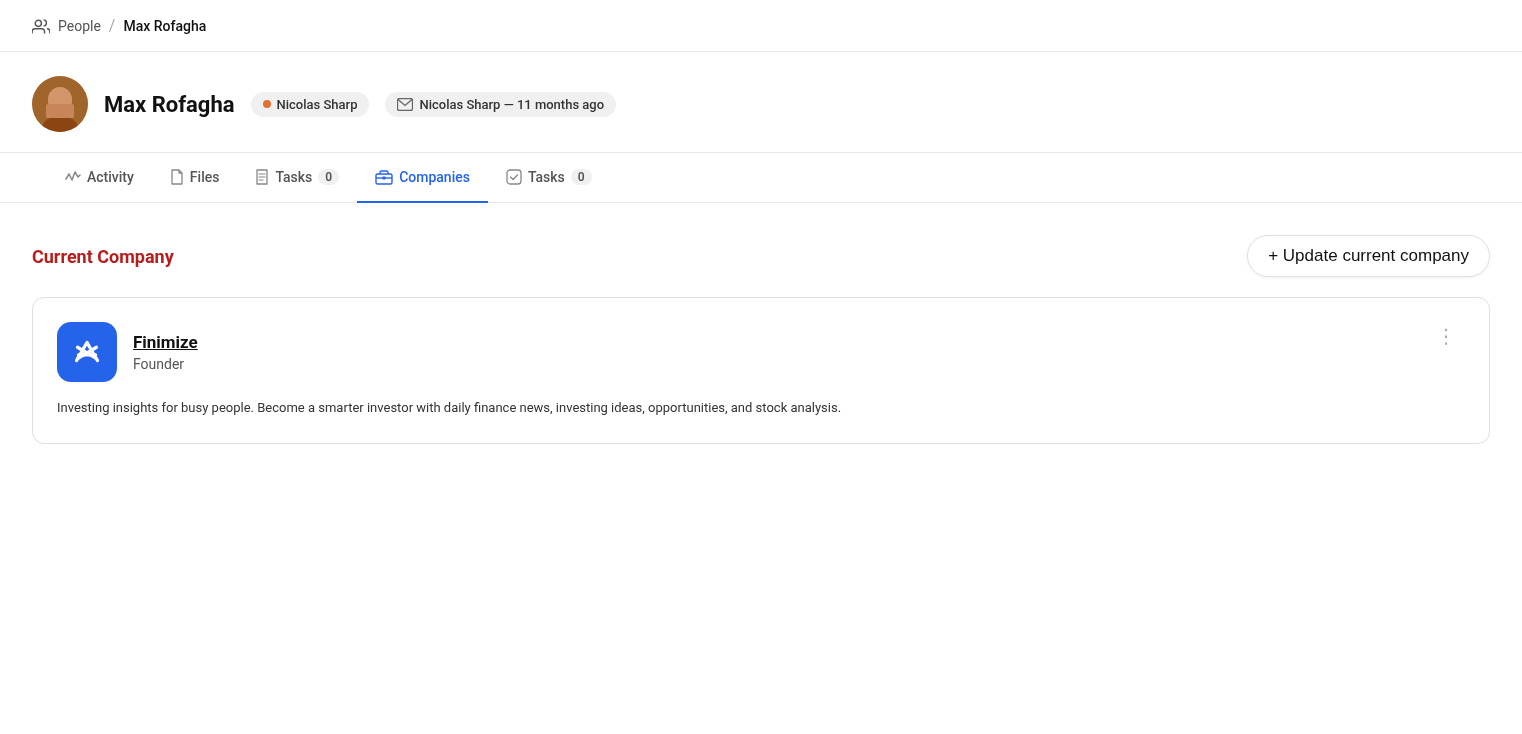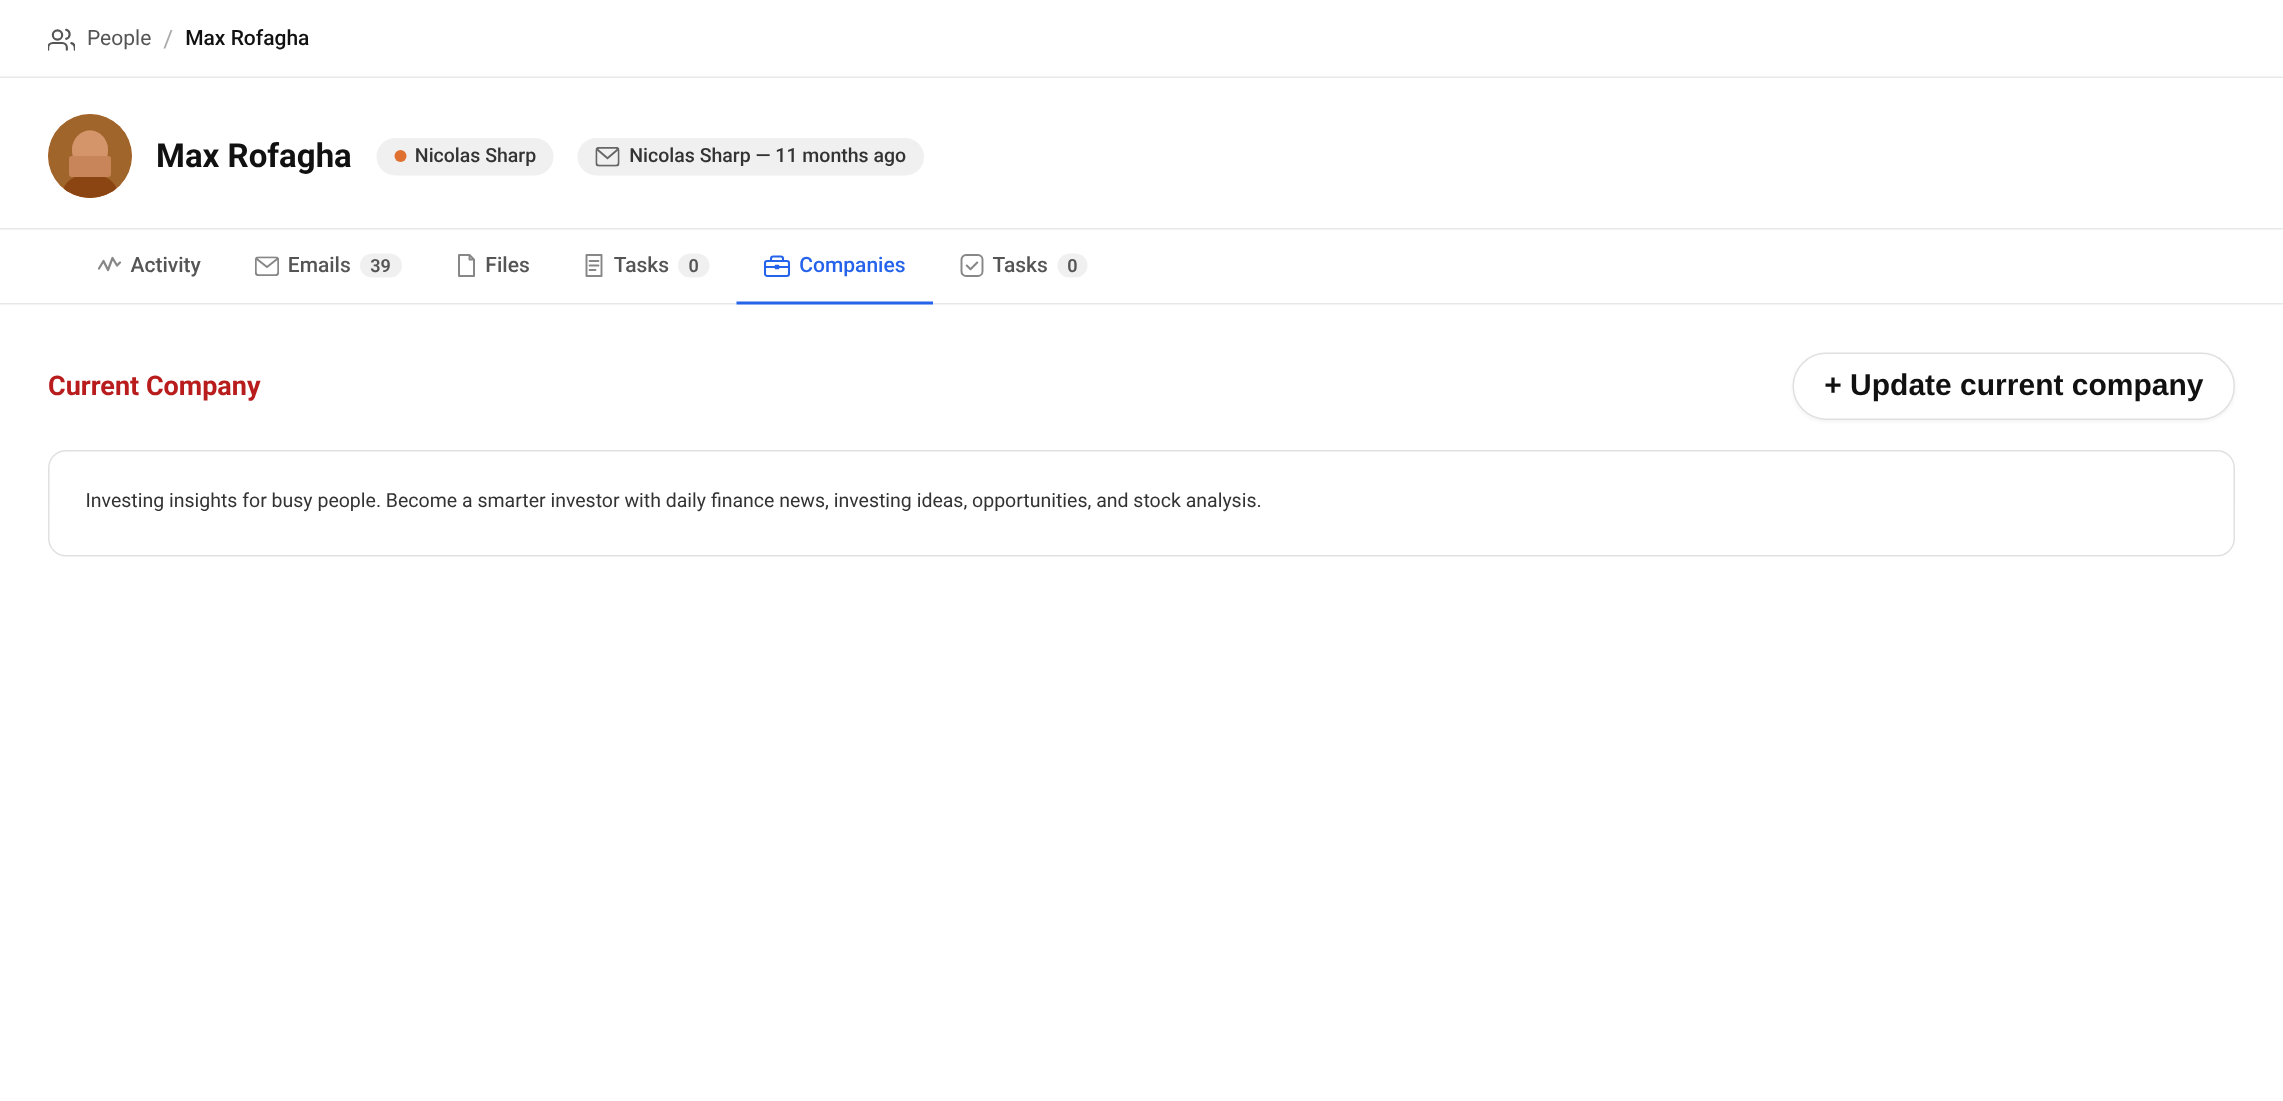--- a/index.html
+++ b/index.html
@@ -137,22 +137,22 @@
       color: #b91c1c;
     }
     .update-btn {
       display: flex;
       align-items: center;
       gap: 8px;
       padding: 10px 20px;
       border: 1px solid #e0e0e0;
       border-radius: 24px;
       background: #fff;
-      font-size: 20px;
-      font-weight: 700;
+      font-size: 17px;
+      font-weight: 400;
       color: #111;
       cursor: pointer;
       box-shadow: 0 1px 3px rgba(0,0,0,0.06);
     }
 
     
     .company-card {
       border: 1px solid #e0e0e0;
       border-radius: 12px;
       padding: 24px;
@@ -255,30 +255,20 @@
 
   <div class="tab">
     <span class="tab-icon">
       <svg width="16" height="14" viewBox="0 0 16 14" fill="none">
         <polyline points="1,9 4,4 7,10 10,2 13,7 15,5" stroke="#555" stroke-width="1.5" stroke-linecap="round" stroke-linejoin="round" fill="none"></polyline>
       </svg>
     </span>
     <span>Activity</span>
   </div>
 
-  <div class="tab">
-    <span class="tab-icon">
-      <svg width="16" height="13" viewBox="0 0 16 13" fill="none">
-        <rect x="0.5" y="0.5" width="15" height="12" rx="2" stroke="#555" stroke-width="1.3"></rect>
-        <path d="M1 1.5l7 5.5 7-5.5" stroke="#555" stroke-width="1.3" stroke-linecap="round"></path>
-      </svg>
-    </span>
-    <span>Emails</span>
-    <span class="tab-count">39</span>
-  </div>
 
   <div class="tab">
     <span class="tab-icon">
       <svg width="14" height="16" viewBox="0 0 14 16" fill="none">
         <path d="M2 1h7l3 3v11H2V1z" stroke="#555" stroke-width="1.3" stroke-linejoin="round"></path>
         <path d="M9 1v3h3" stroke="#555" stroke-width="1.3" stroke-linejoin="round"></path>
       </svg>
     </span>
     <span>Files</span>
   </div>
@@ -318,15 +308,36 @@
   </div>
 </div>
 
 <div class="main-content">
   <div class="section-header">
     <h2 class="section-title">Current Company</h2>
     <button class="update-btn">+ Update current company</button>
   </div>
 
   <div class="company-card">
+    <div class="company-card-header">
+      <div class="company-info">
+        <div class="company-logo">
+
+          <svg width="38" height="38" viewBox="0 0 38 38" fill="none">
+            <rect width="38" height="38" rx="8" fill="#2563eb"></rect>
+
+            <path d="M8 28L19 9L30 28" stroke="white" stroke-width="3.5" stroke-linecap="round" stroke-linejoin="round" fill="none"></path>
+            <path d="M10 22h18" stroke="white" stroke-width="3.5" stroke-linecap="round"></path>
+            <path d="M14 22 L19 28 L24 22" stroke="white" stroke-width="0" fill="none"></path>
+
+            <path d="M9 26 L29 14M9 14 L29 26" stroke="white" stroke-width="3.5" stroke-linecap="round"></path>
+          </svg>
+        </div>
+        <div>
+          <div class="company-name">Finimize</div>
+          <div class="company-role">Founder</div>
+        </div>
+      </div>
+      <div class="three-dots">⋮</div>
+    </div>
     <div class="company-description">Investing insights for busy people. Become a smarter investor with daily finance news, investing ideas, opportunities, and stock analysis.</div>
   </div>
 </div>
 
 </body></html>

